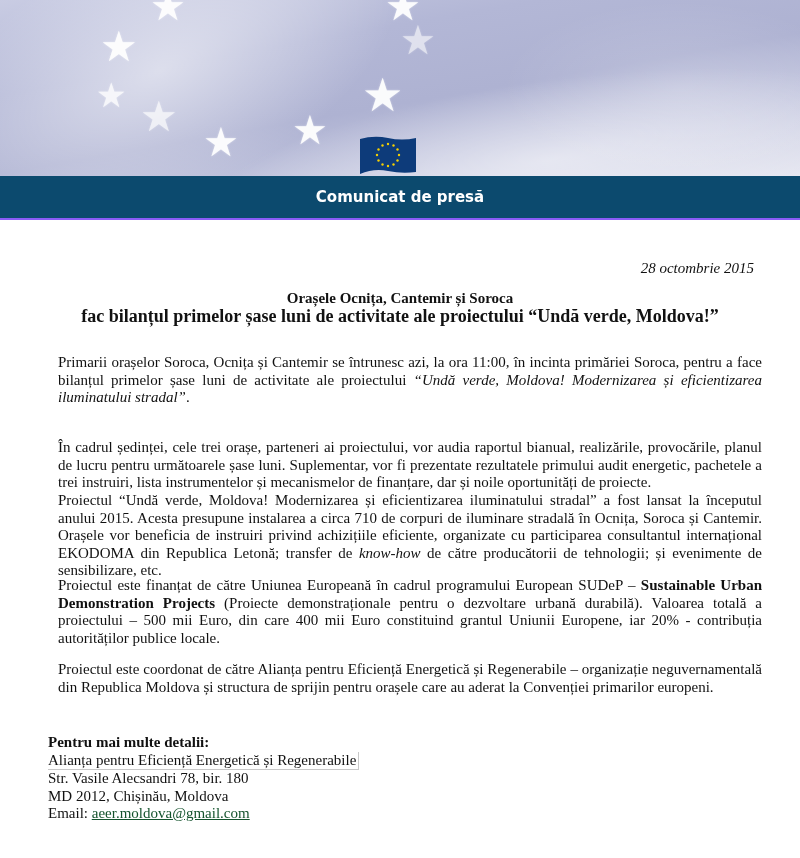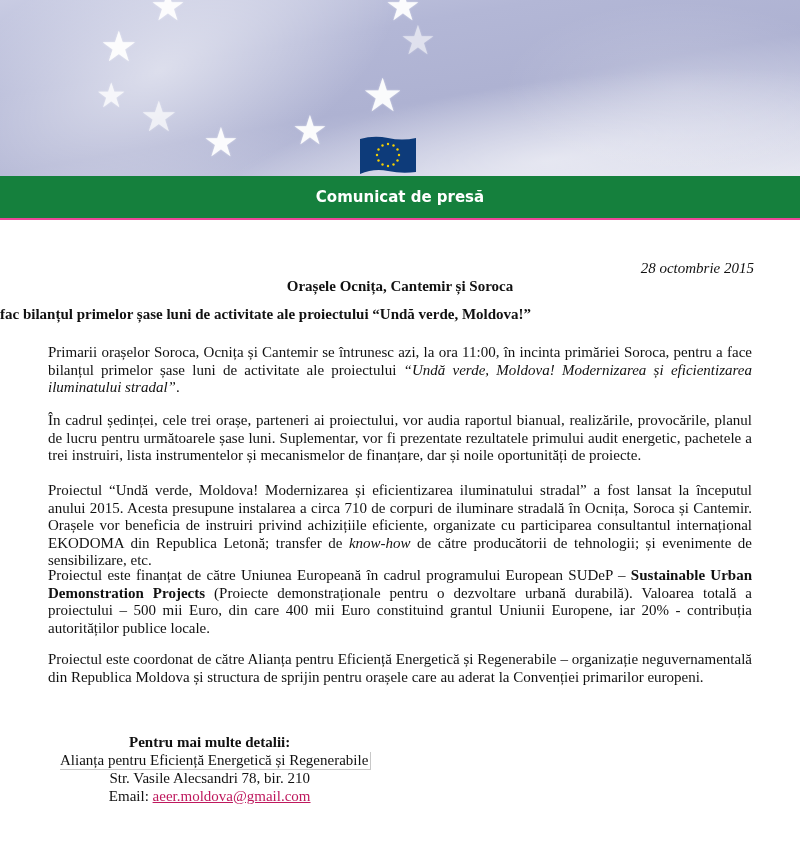--- a/index.html
+++ b/index.html
@@ -26,54 +26,54 @@
     background: radial-gradient(ellipse at 60% 50%, rgba(255,255,255,0.18) 0%, rgba(255,255,255,0) 70%);
   }
   .star {
     position: absolute; color: #ffffff; font-family: "DejaVu Sans", sans-serif;
     line-height: 1; opacity: 0.95; text-shadow: 0 0 2px rgba(255,255,255,0.6);
   }
   .flag {
     position: absolute; left: 360px; top: 135px; width: 56px; height: 40px;
   }
   .titlebar {
-    width: 800px; height: 42px; background: #15803d;
+    width: 800px; height: 42px; background: #0c4a6e;
     display: flex; align-items: center; justify-content: center;
-    border-bottom: 2px solid #ec4899;
+    border-bottom: 2px solid #8b5cf6;
   }
   .titlebar span {
     color: #ffffff; font-family: "DejaVu Sans", sans-serif; font-weight: bold; font-size: 15px;
   }
   .content { position: relative; padding: 0 48px 0 48px; }
   .date {
     position: absolute; right: 46px; top: 40px; font-style: italic; font-size: 15px;
   }
   .headline1 {
-    position: absolute; left: 0; width: 800px; top: 58px; text-align: center;
+    position: absolute; left: 0; width: 800px; top: 70px; text-align: center;
     font-weight: bold; font-size: 15px;
   }
   .headline2 {
-    position: absolute; left: 0; width: 800px; top: 86px; 
-    font-weight: bold; font-size: 15px;
+    position: absolute; left: 0; width: 800px; top: 86px; text-align: center;
+    font-weight: bold; font-size: 18px;
   }
   .para {
     position: absolute; left: 48px; width: 704px; font-size: 15px; line-height: 17.5px;
-    text-align: justify; margin: 0;
+    text-align: justify; margin: 10px;
   }
   .p1 { top: 124px; }
-  .p2 { top: 192px; }
+  .p2 { top: 209px; }
   .p3 { top: 262px; }
   .p4 { top: 347px; }
   .p5 { top: 431px; font-size: 15px; }
   .contact {
-    position: absolute; left: 48px; top: 514px; font-size: 15px; line-height: 17.5px; text-align: center;
+    position: absolute; left: 48px; top: 514px; font-size: 15px; line-height: 17.5px;
   }
   .contact .head { font-weight: bold; }
-  .contact .org { border: 1px solid #c8c8c8; border-left: none; border-top: none; padding-right: 2px; display: inline-block; margin-left: 12px; }
-  .contact a { color: #be185d; text-decoration: underline; }
+  .contact .org { border: 1px solid #c8c8c8; border-left: none; border-top: none; padding-right: 2px; display: inline-block; }
+  .contact a { color: #14532d; text-decoration: underline; }
   i { font-style: italic; }
   b { font-weight: bold; }
 </style>
 </head>
 <body>
 
 <div class="banner">
   <div class="wave1"></div>
   <div class="wave2"></div>
   <div class="map"></div>
@@ -122,16 +122,17 @@
 
   <p class="para p3"><span>Proiectul “Undă verde, Moldova! Modernizarea și eficientizarea iluminatului stradal” a fost lansat la începutul anului 2015. Acesta presupune instalarea a circa 710 de corpuri de iluminare stradală în Ocnița, Soroca și Cantemir. Orașele vor beneficia de instruiri privind achizițiile eficiente, organizate cu participarea consultantul internațional EKODOMA din Republica Letonă; transfer de </span><i>know-how</i><span> de către producătorii de tehnologii; și  evenimente de sensibilizare, etc.</span></p>
 
   <p class="para p4"><span>Proiectul este finanțat de către Uniunea Europeană în cadrul programului European SUDeP – </span><b>Sustainable Urban Demonstration Projects</b><span> (Proiecte demonstraționale pentru o dezvoltare urbană durabilă). Valoarea totală a proiectului – 500 mii Euro, din care 400 mii Euro constituind grantul Uniunii Europene, iar 20% - contribuția autorităților publice locale.</span></p>
 
   <p class="para p5">Proiectul este coordonat de către Alianța pentru Eficiență Energetică și Regenerabile – organizație neguvernamentală din Republica Moldova și structura de sprijin pentru orașele care au aderat la Convenției primarilor europeni.</p>
 
   <div class="contact">
     <div class="head">Pentru mai multe detalii:</div>
     <div><span class="org">Alianța pentru Eficiență Energetică și Regenerabile</span></div>
-    <div>Str. Vasile Alecsandri 78, bir. 210</div>
+    <div>Str. Vasile Alecsandri 78, bir. 180</div>
+    <div>MD 2012, Chișinău, Moldova</div>
     <div><span>Email: </span><a href="mailto:aeer.moldova@gmail.com">aeer.moldova@gmail.com</a></div>
   </div>
 </div>
 
 </body></html>

